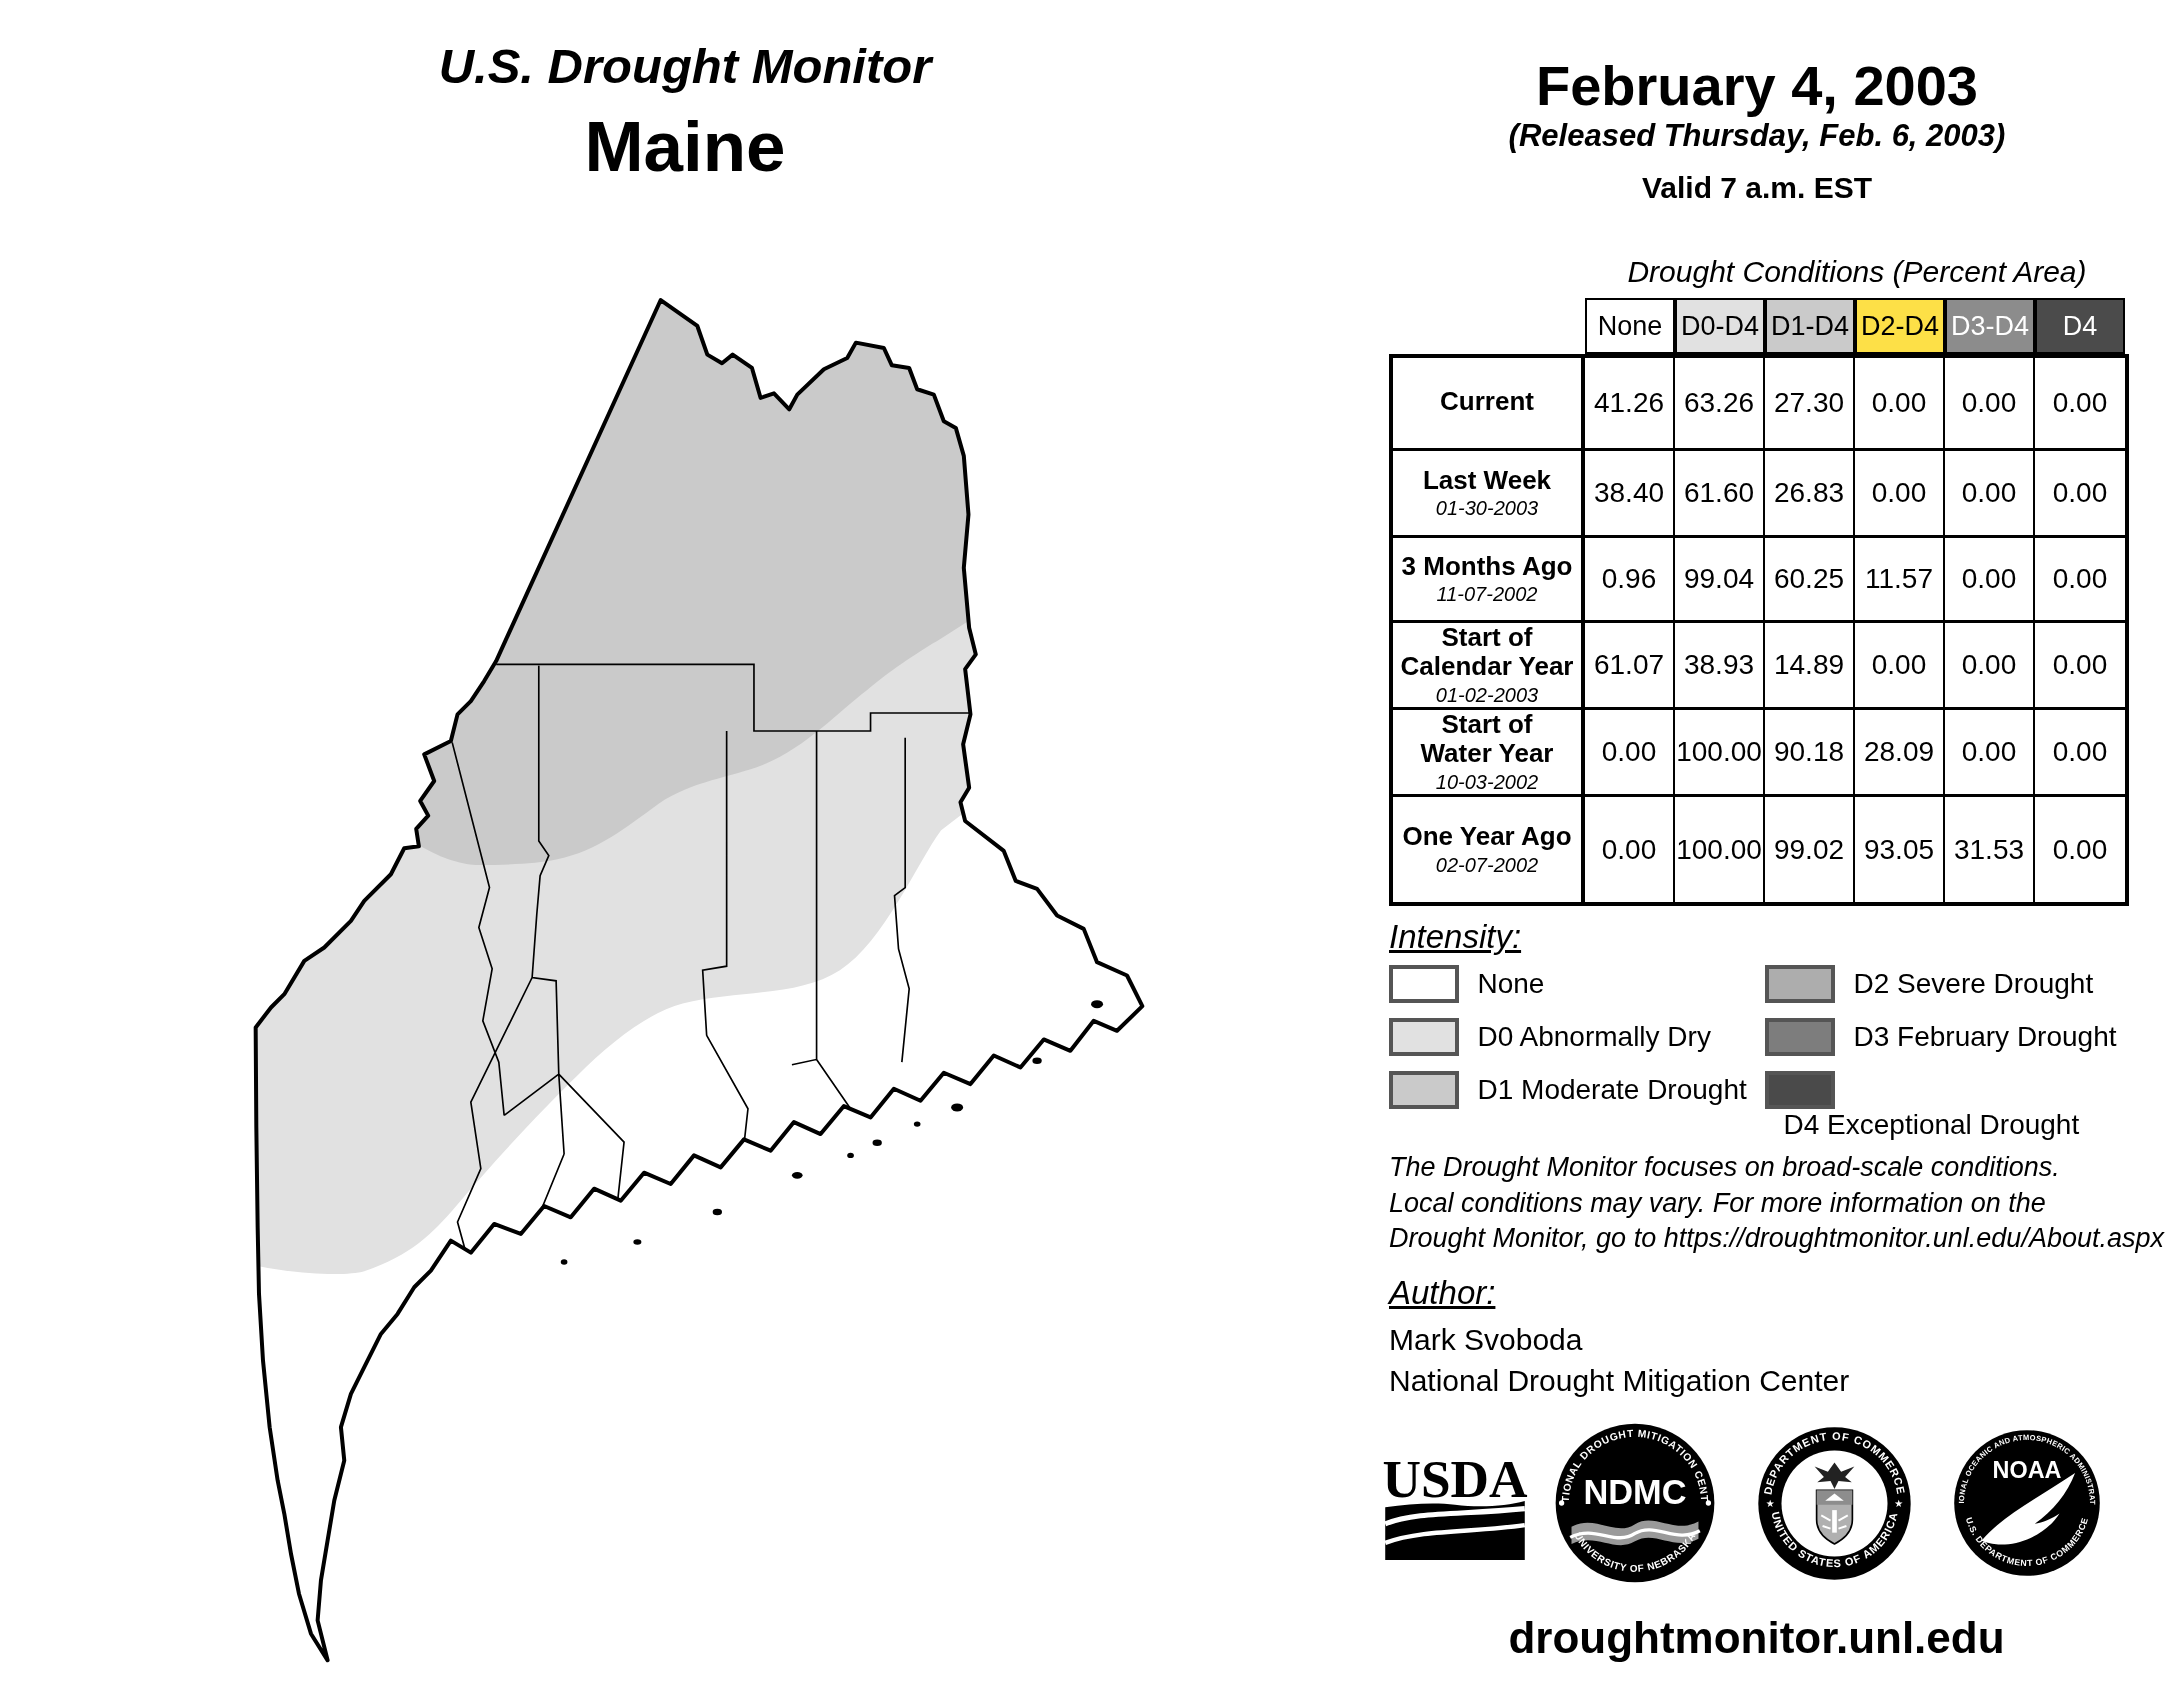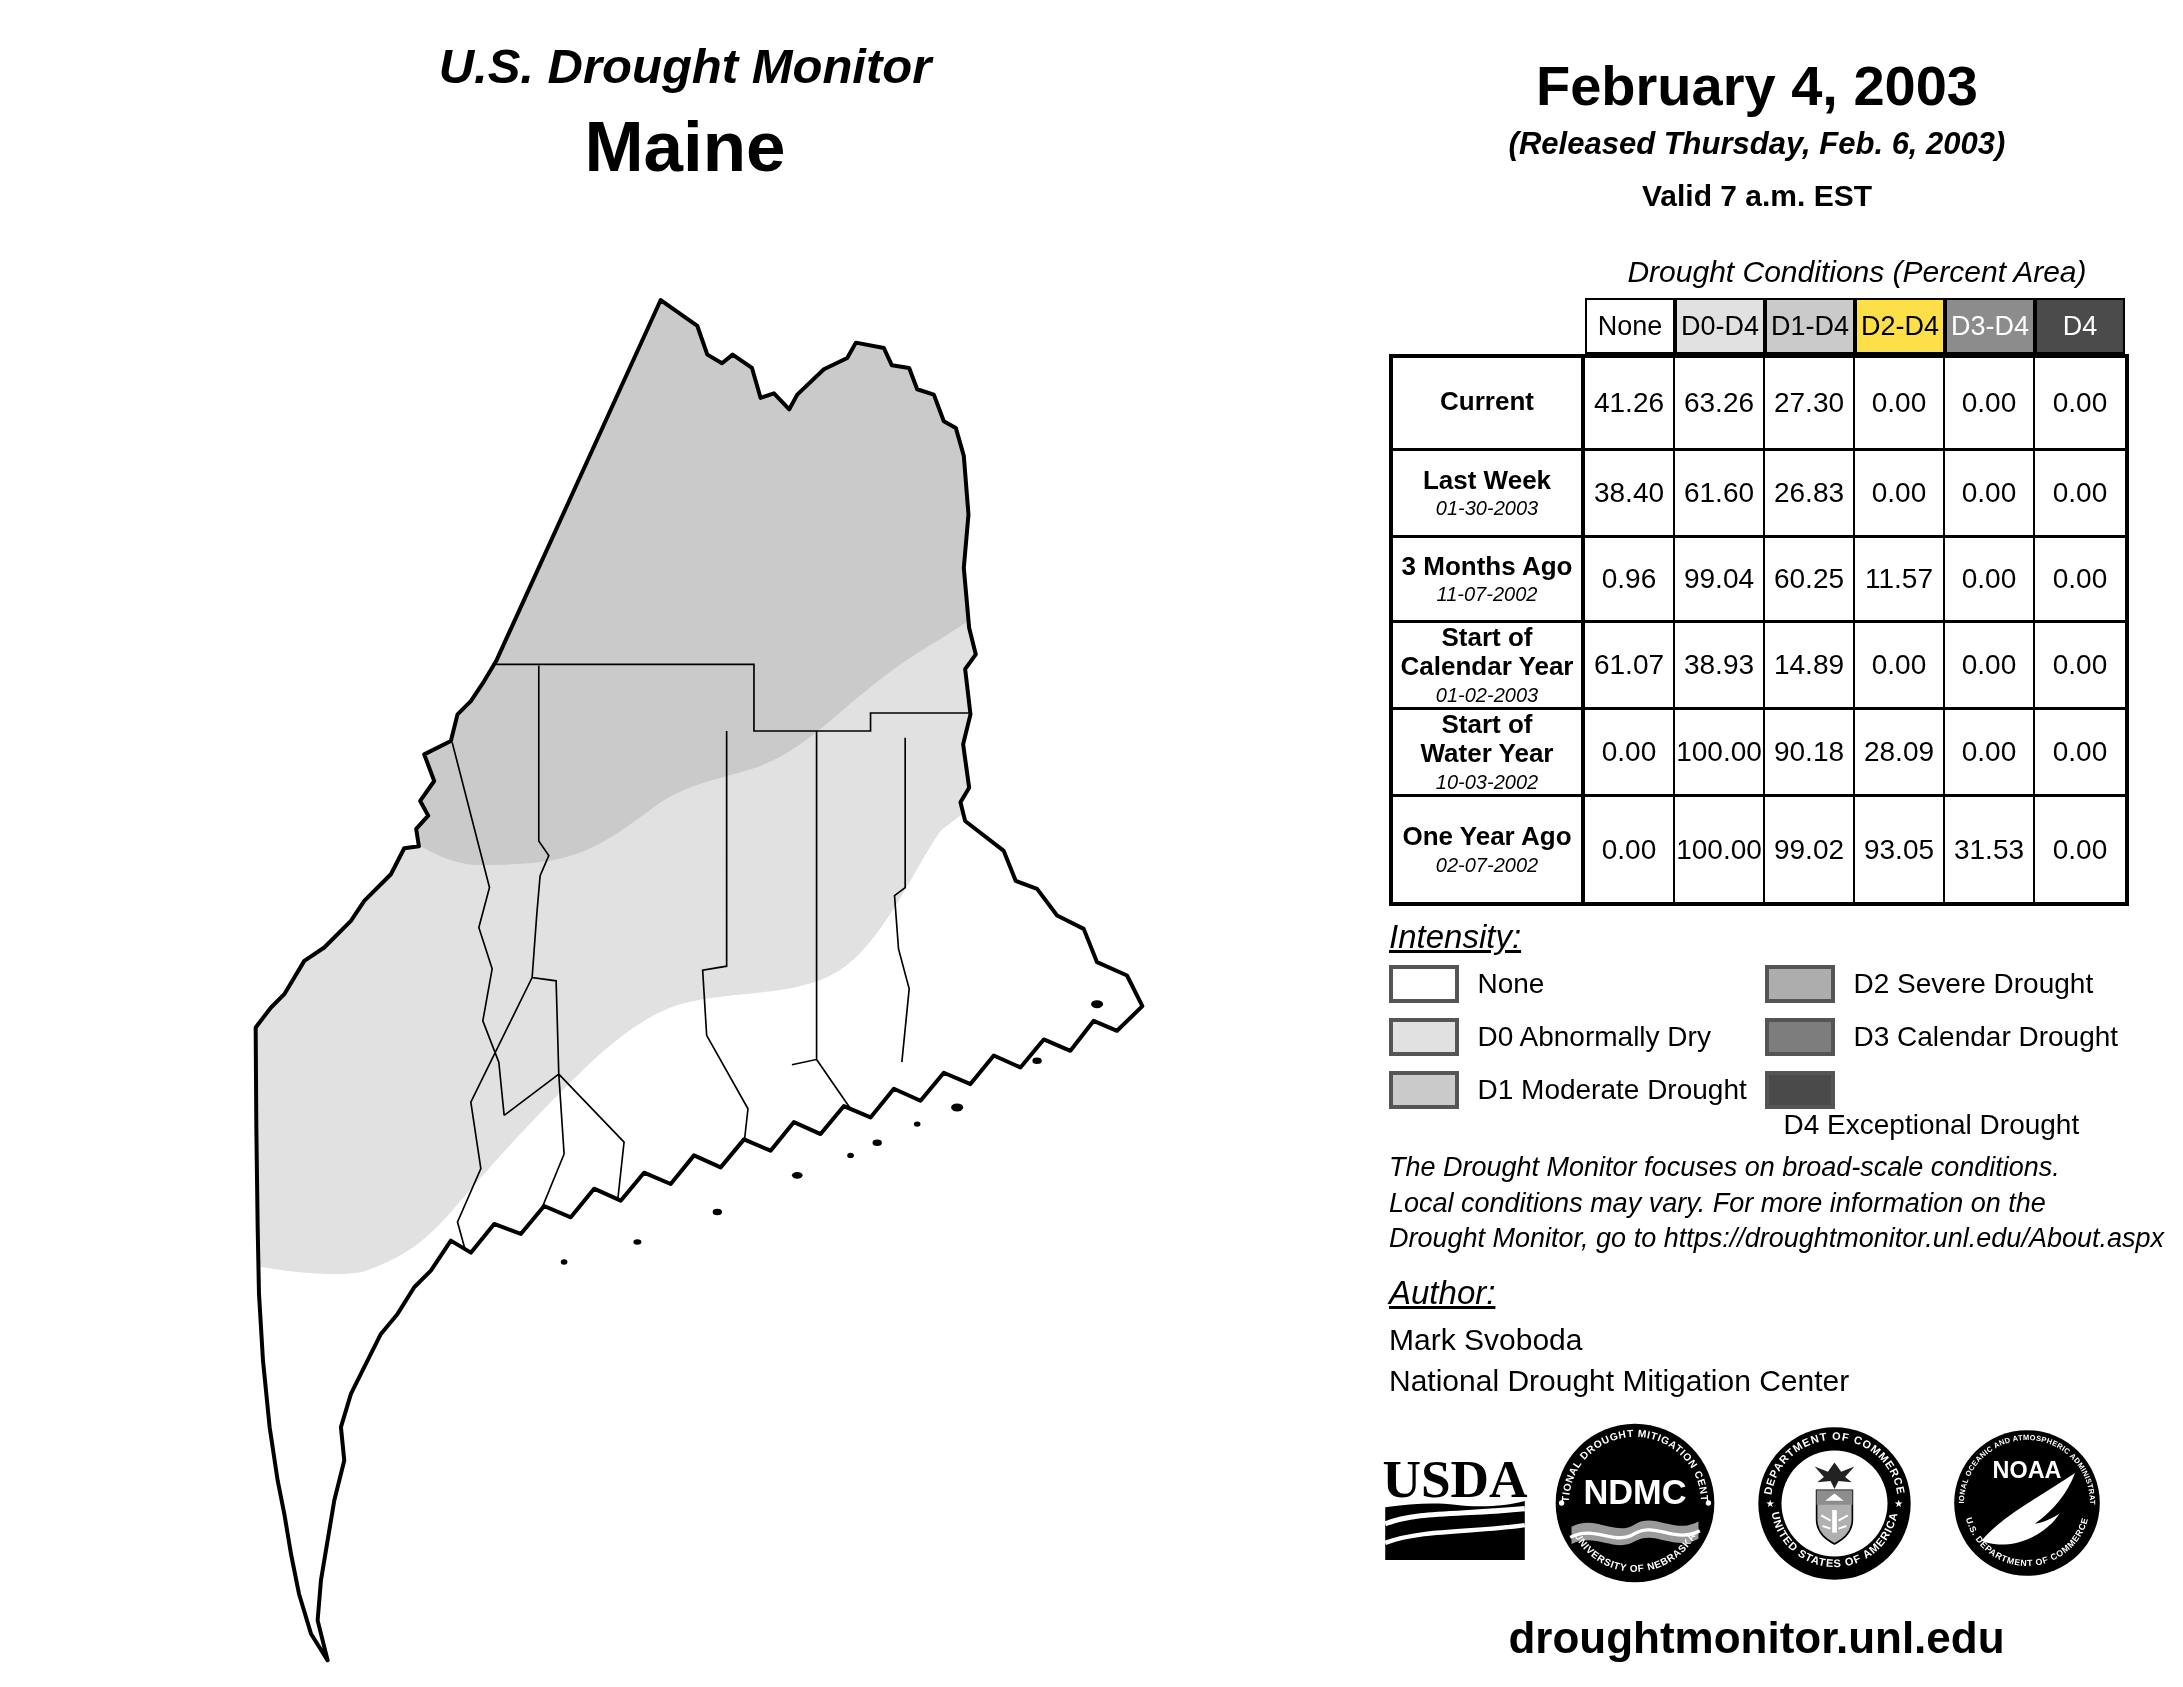--- a/index.html
+++ b/index.html
@@ -12,21 +12,21 @@
   .t1 { font-size:49px; font-weight:bold; font-style:italic; }
   .t2 { font-size:71px; font-weight:bold; margin-top:12px; }
 
   
   .map-wrap { position:absolute; left:251px; top:288px; width:906px; height:1399px; }
   .map-wrap svg { width:100%; height:100%; }
 
   
   .release { position:absolute; left:1370px; top:53px; width:774px; text-align:center; }
   .r-date { font-size:56px; font-weight:bold; }
-  .r-released { font-size:31px; font-weight:bold; font-style:italic; margin-top:8px; }
+  .r-released { font-size:31px; font-weight:bold; font-style:italic; }
   .r-valid { font-size:30px; font-weight:bold; margin-top:17px; }
 
   .tbl-caption { position:absolute; left:1581px; top:255px; width:552px; text-align:center;
                  font-size:30px; font-style:italic; }
 
   
   .dm-table { position:absolute; left:1389px; top:298px; }
   .hdr-row { display:flex; margin-left:196px; }
   .th { width:90px; height:56px; border:2px solid #000; display:flex; align-items:center;
         justify-content:center; font-size:27px; }
@@ -238,21 +238,21 @@
     <div class="lg-item lg-c0 lg-r1">
       <span class="sw sw1"></span><span class="lb">D0 Abnormally Dry</span>
     </div>
     <div class="lg-item lg-c0 lg-r2">
       <span class="sw sw2"></span><span class="lb">D1 Moderate Drought</span>
     </div>
     <div class="lg-item lg-c1 lg-r0">
       <span class="sw sw3"></span><span class="lb">D2 Severe Drought</span>
     </div>
     <div class="lg-item lg-c1 lg-r1">
-      <span class="sw sw4"></span><span class="lb">D3 Calendar Drought</span>
+      <span class="sw sw4"></span><span class="lb">D3 February Drought</span>
     </div>
     <div class="lg-item lg-c1 lg-r2">
       <span class="sw sw5"></span><span class="lb">D4 Exceptional Drought</span>
     </div>
   </div>
 
   <div class="disclaimer">The Drought Monitor focuses on broad-scale conditions.
 Local conditions may vary. For more information on the
 Drought Monitor, go to https://droughtmonitor.unl.edu/About.aspx</div>
   <div class="auth-head">Author:</div>

